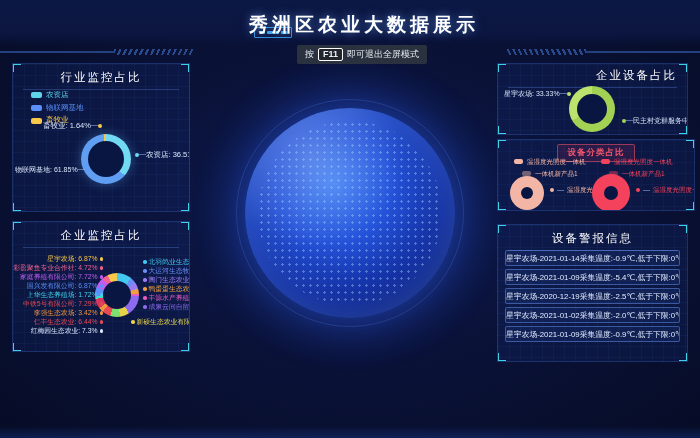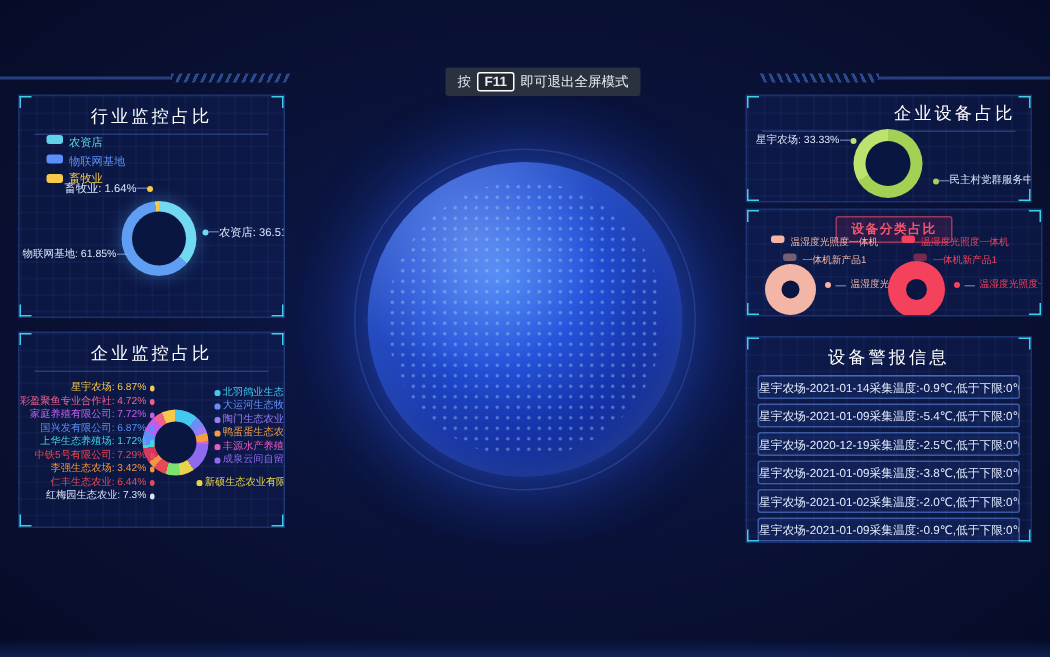--- a/index.html
+++ b/index.html
@@ -69,36 +69,44 @@
     font-size:7.5px;line-height:9px;}
   .lab .lt{color:#d7e4fa;}
   .ln{display:block;width:7px;height:1px;background:rgba(150,180,235,.55);}
   .dt{display:block;width:4px;height:4px;border-radius:50%;background:currentColor;flex:none;}
   .el{position:absolute;display:flex;align-items:center;gap:2px;white-space:nowrap;
     font-size:6.8px;line-height:8px;}
   .el .dt{width:3.5px;height:3.5px;}
   .el.left{justify-content:flex-end;}
   
   .legend{position:absolute;display:flex;flex-direction:column;gap:4px;}
-  .legend .li{display:flex;gap:4px;font-size:7.5px;color:#bcd2f5;line-height:9px;}
+  .legend .li{display:flex;align-items:center;gap:4px;font-size:7.5px;color:#bcd2f5;line-height:9px;}
   .sw{display:block;width:11px;height:6px;border-radius:2px;background:currentColor;flex:none;}
   .sw.dim{opacity:.45;}
   .cl{position:absolute;display:flex;align-items:center;gap:3px;font-size:6.5px;
     line-height:8px;white-space:nowrap;}
   
   .alert-rows{position:absolute;left:7px;right:7px;top:25px;display:flex;flex-direction:column;gap:3px;}
   .alert-row{height:16px;line-height:15px;text-align:right;font-size:7.8px;color:#e2ecff;
     border:1px solid rgba(110,160,255,.45);background:rgba(40,70,150,.20);border-radius:2px;
     overflow:hidden;white-space:nowrap;}
 </style>
 </head>
 <body>
 
 <div class="stage">
 
+  <div class="header">
+    <div class="logo">
+        <i></i>
+        <i></i>
+        <i></i>
+      </div>
+    <h1 class="page-title">秀洲区农业大数据展示</h1>
+  </div>
   <div class="deco deco-l">
       <i class="bar"></i>
       <i class="hatch"></i>
     </div>
   <div class="deco deco-r">
       <i class="bar"></i>
       <i class="hatch"></i>
     </div>
   <div class="tooltip">
     <span>按</span>
@@ -288,19 +296,18 @@
   <section class="panel" style="left:497px;top:224px;width:191px;height:138px;">
     <i class="c tl"></i>
       <i class="c tr"></i>
       <i class="c bl"></i>
       <i class="c br"></i>
     <h2 class="ptitle">设备警报信息</h2>
     <div class="alert-rows">
       <div class="alert-row">星宇农场-2021-01-14采集温度:-0.9℃,低于下限:0℃</div>
       <div class="alert-row">星宇农场-2021-01-09采集温度:-5.4℃,低于下限:0℃</div>
       <div class="alert-row">星宇农场-2020-12-19采集温度:-2.5℃,低于下限:0℃</div>
-      <div class="alert-row">星宇农场-2021-01-09采集温度:-3.8℃,低于下限:0℃</div>
       <div class="alert-row">星宇农场-2021-01-02采集温度:-2.0℃,低于下限:0℃</div>
       <div class="alert-row">星宇农场-2021-01-09采集温度:-0.9℃,低于下限:0℃</div>
     </div>
   </section>
 
 </div>
 
 </body></html>

